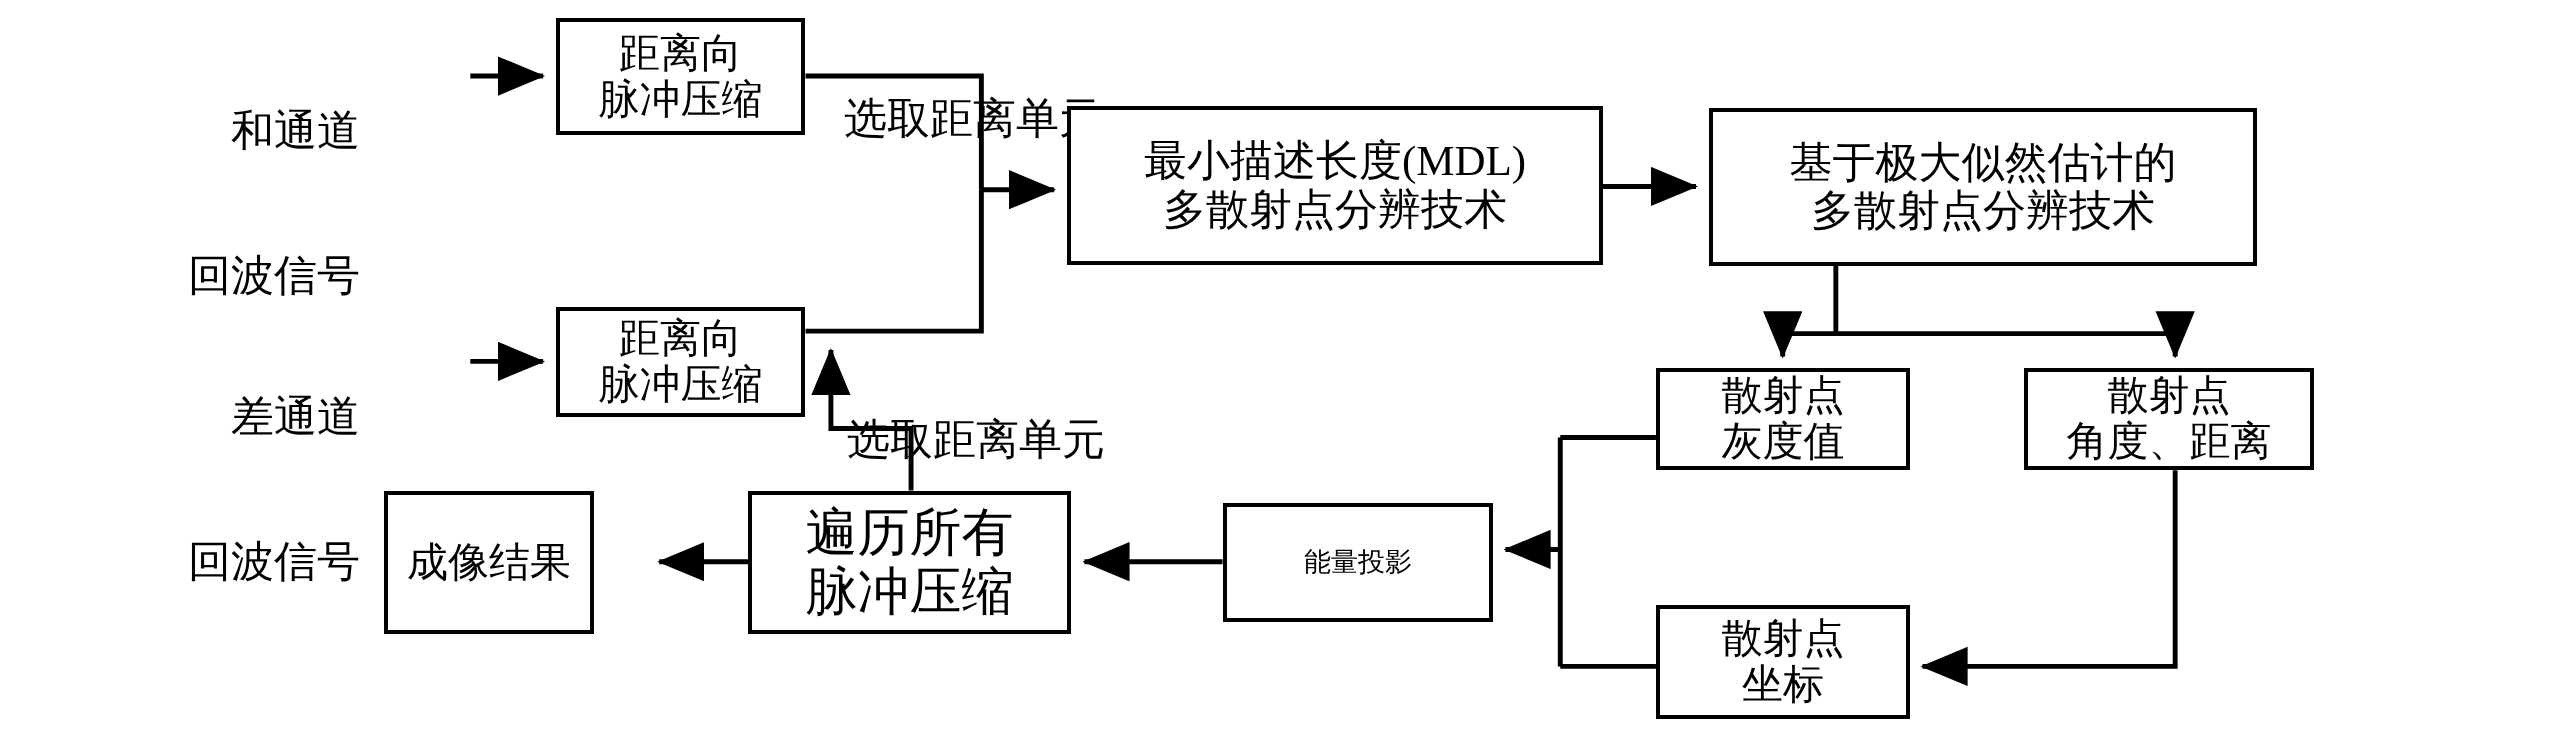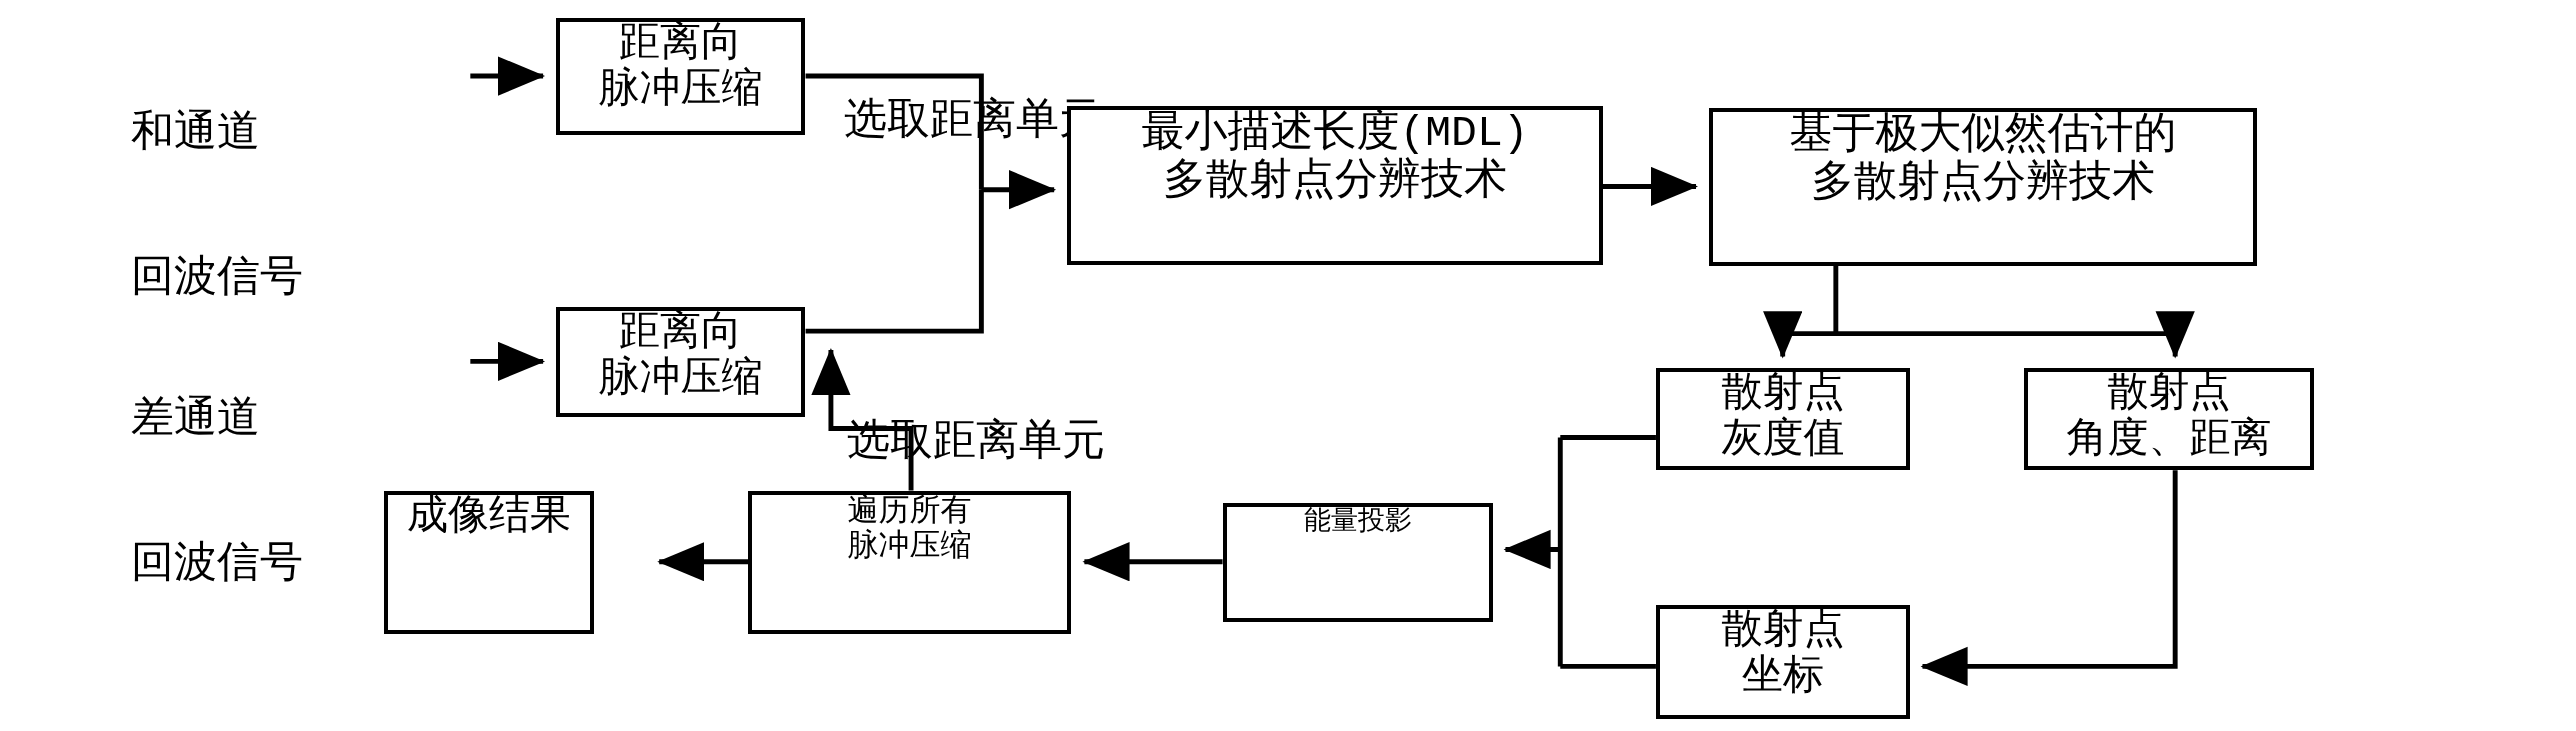--- a/index.html
+++ b/index.html
@@ -1,26 +1,26 @@
 <!DOCTYPE html>
 <html style="font-size:13px"><head>
 <meta charset="utf-8">
 <title>Flowchart</title>
 <style>
   html,body{margin:0;padding:0;background:#ffffff;}
   body{font-family:"DejaVu Serif","Liberation Serif",serif;}
   #stage{position:relative;width:2576px;height:731px;background:#fff;overflow:hidden;}
   svg#wires{position:absolute;left:0;top:0;width:2576px;height:731px;}
   .node{position:absolute;box-sizing:border-box;border:4.1px solid #000;background:#fff;
-        display:flex;flex-direction:column;align-items:center;
-        font-family:Liberation Mono, monospace;color:#000;}
+        display:flex;flex-direction:column;align-items:center;justify-content:center;
+        font-family:Liberation Serif, serif;color:#000;}
   .node .ln{display:block;white-space:pre;line-height:1.12;text-align:center;}
   .free{position:absolute;font-family:"DejaVu Serif","Liberation Serif",serif;color:#000;
         white-space:pre;line-height:1.12;}
-  .free .ln{display:block;text-align:left;}
+  .free .ln{display:block;text-align:right;}
 </style>
 </head>
 <body>
 
 <div id="stage">
 
   <svg id="wires" viewBox="0 0 3150 894" xmlns="http://www.w3.org/2000/svg">
     <defs>
       <marker id="ar" markerWidth="10" markerHeight="10" refX="9.2" refY="4" orient="auto" markerUnits="strokeWidth">
         <path d="M0,0 L9.6,4 L0,8 z" fill="#000"></path>
@@ -111,21 +111,21 @@
 
   <div class="node" style="left:1656px;top:605px;width:254px;height:114px;font-size:41px;">
     <span class="ln">散射点</span>
     <span class="ln">坐标</span>
   </div>
 
   <div class="node" style="left:1223px;top:503px;width:270px;height:119px;font-size:27px;">
     <span class="ln">能量投影</span>
   </div>
 
-  <div class="node" style="left:748px;top:491px;width:323px;height:143px;font-size:31px;">
+  <div class="node" style="left:748px;top:491px;width:323px;height:143px;font-size:52px;">
     <span class="ln">遍历所有</span>
     <span class="ln">脉冲压缩</span>
   </div>
 
   <div class="node" style="left:384px;top:491px;width:210px;height:143px;font-size:41px;">
     <span class="ln">成像结果</span>
   </div>
 
 </div>
 

